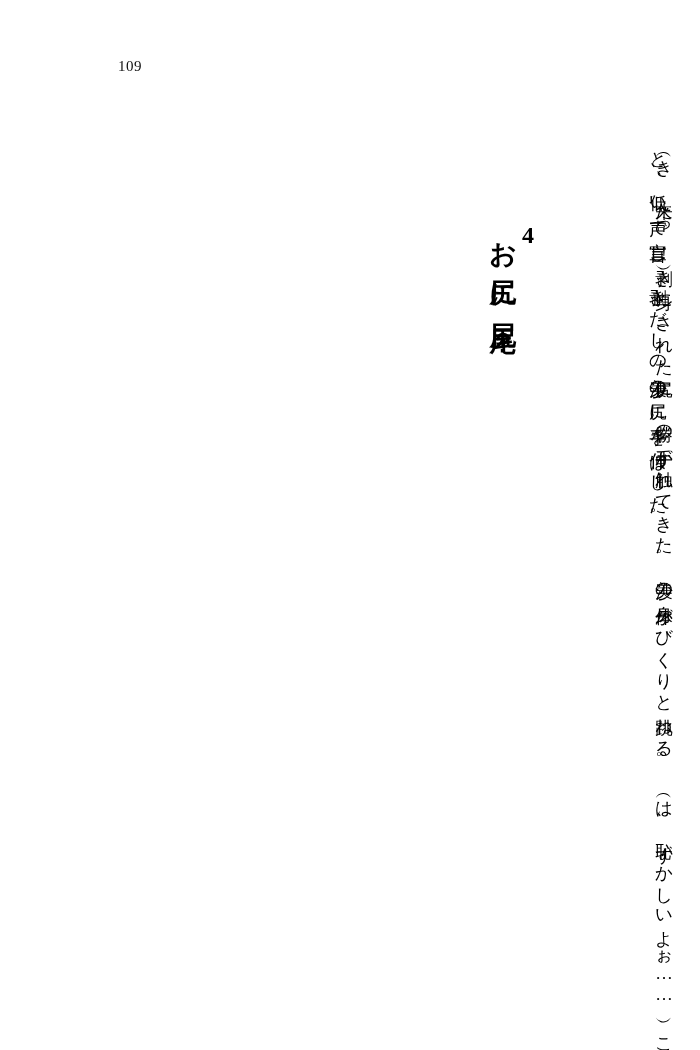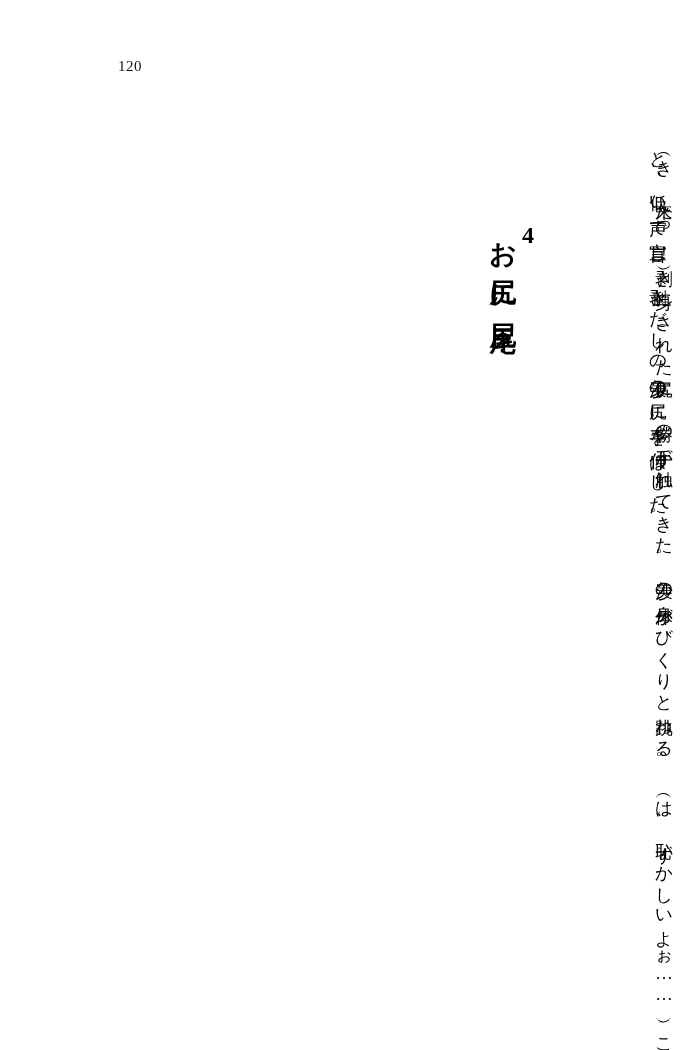--- a/index.html
+++ b/index.html
@@ -95,21 +95,21 @@
     font-size: 17.5px;
     letter-spacing: 2px;
     white-space: pre;
   }
 </style>
 </head>
 <body>
 
 <div id="page">
 
-  <div class="page-number">120</div>
+  <div class="page-number">109</div>
 
   <div class="lead">と、低い声で宣言し、剥きだしの美沙の尻に手を伸ばした。</div>
 
   <div class="chapter">
     <span class="num">4</span>
     <span class="title">お尻に尻尾？</span>
   </div>
 
   <div class="vtext">
     <div class="col indent">（き、来たっ！）</div>

